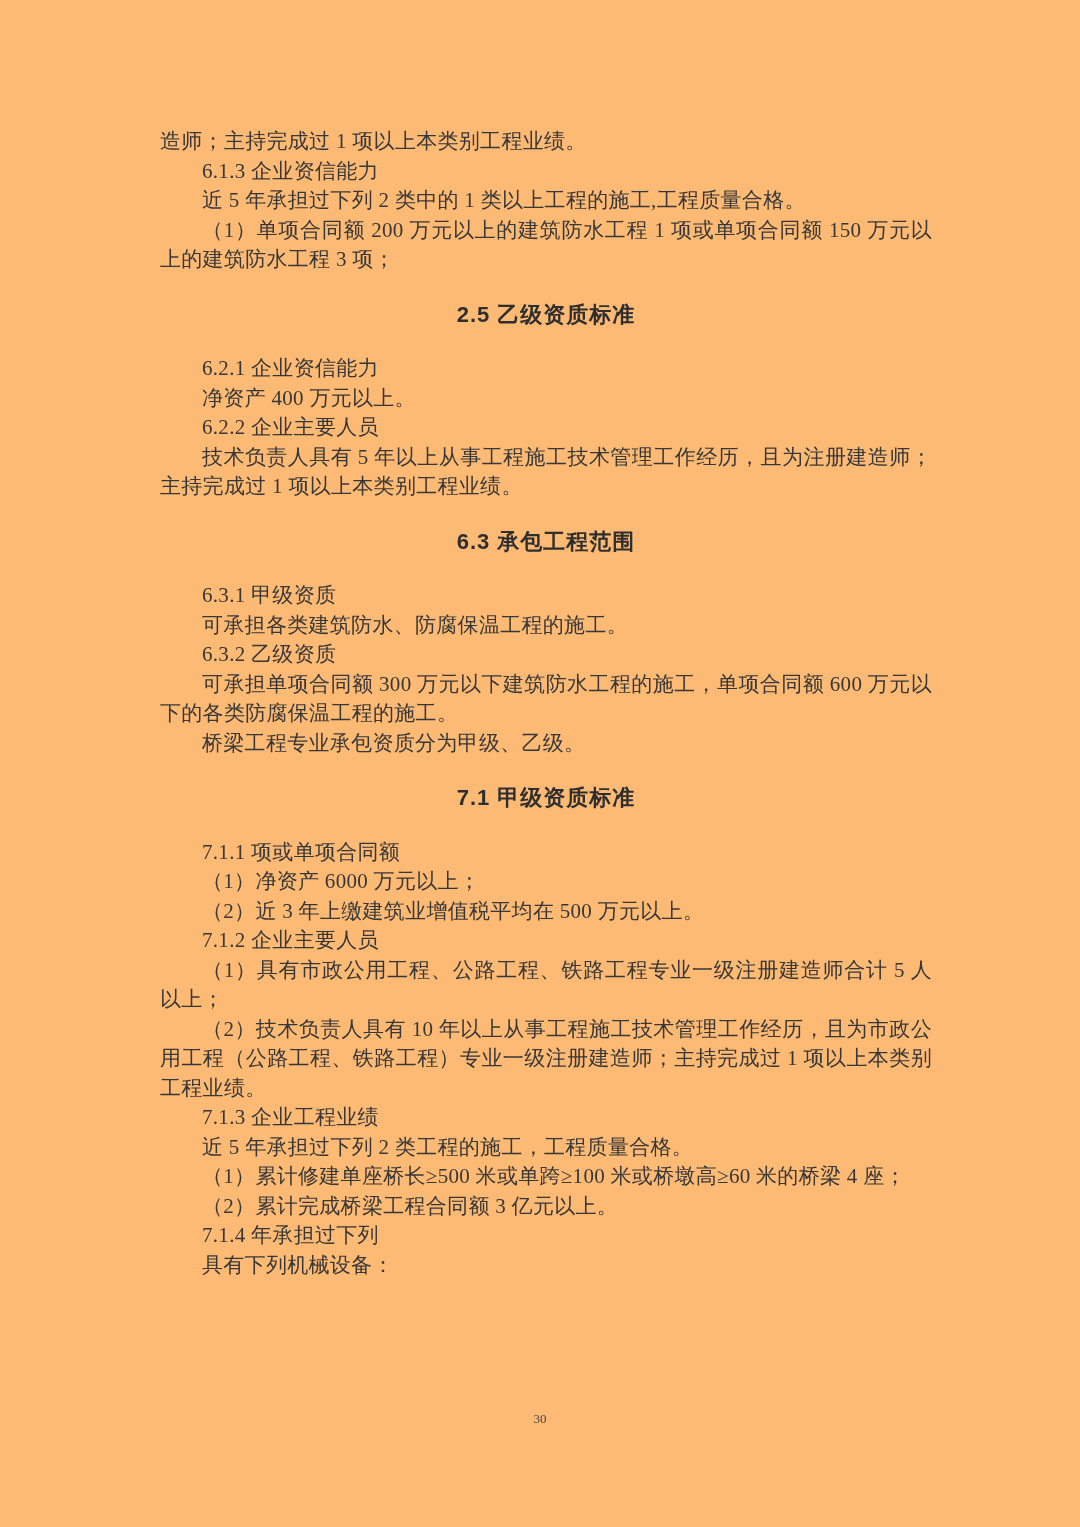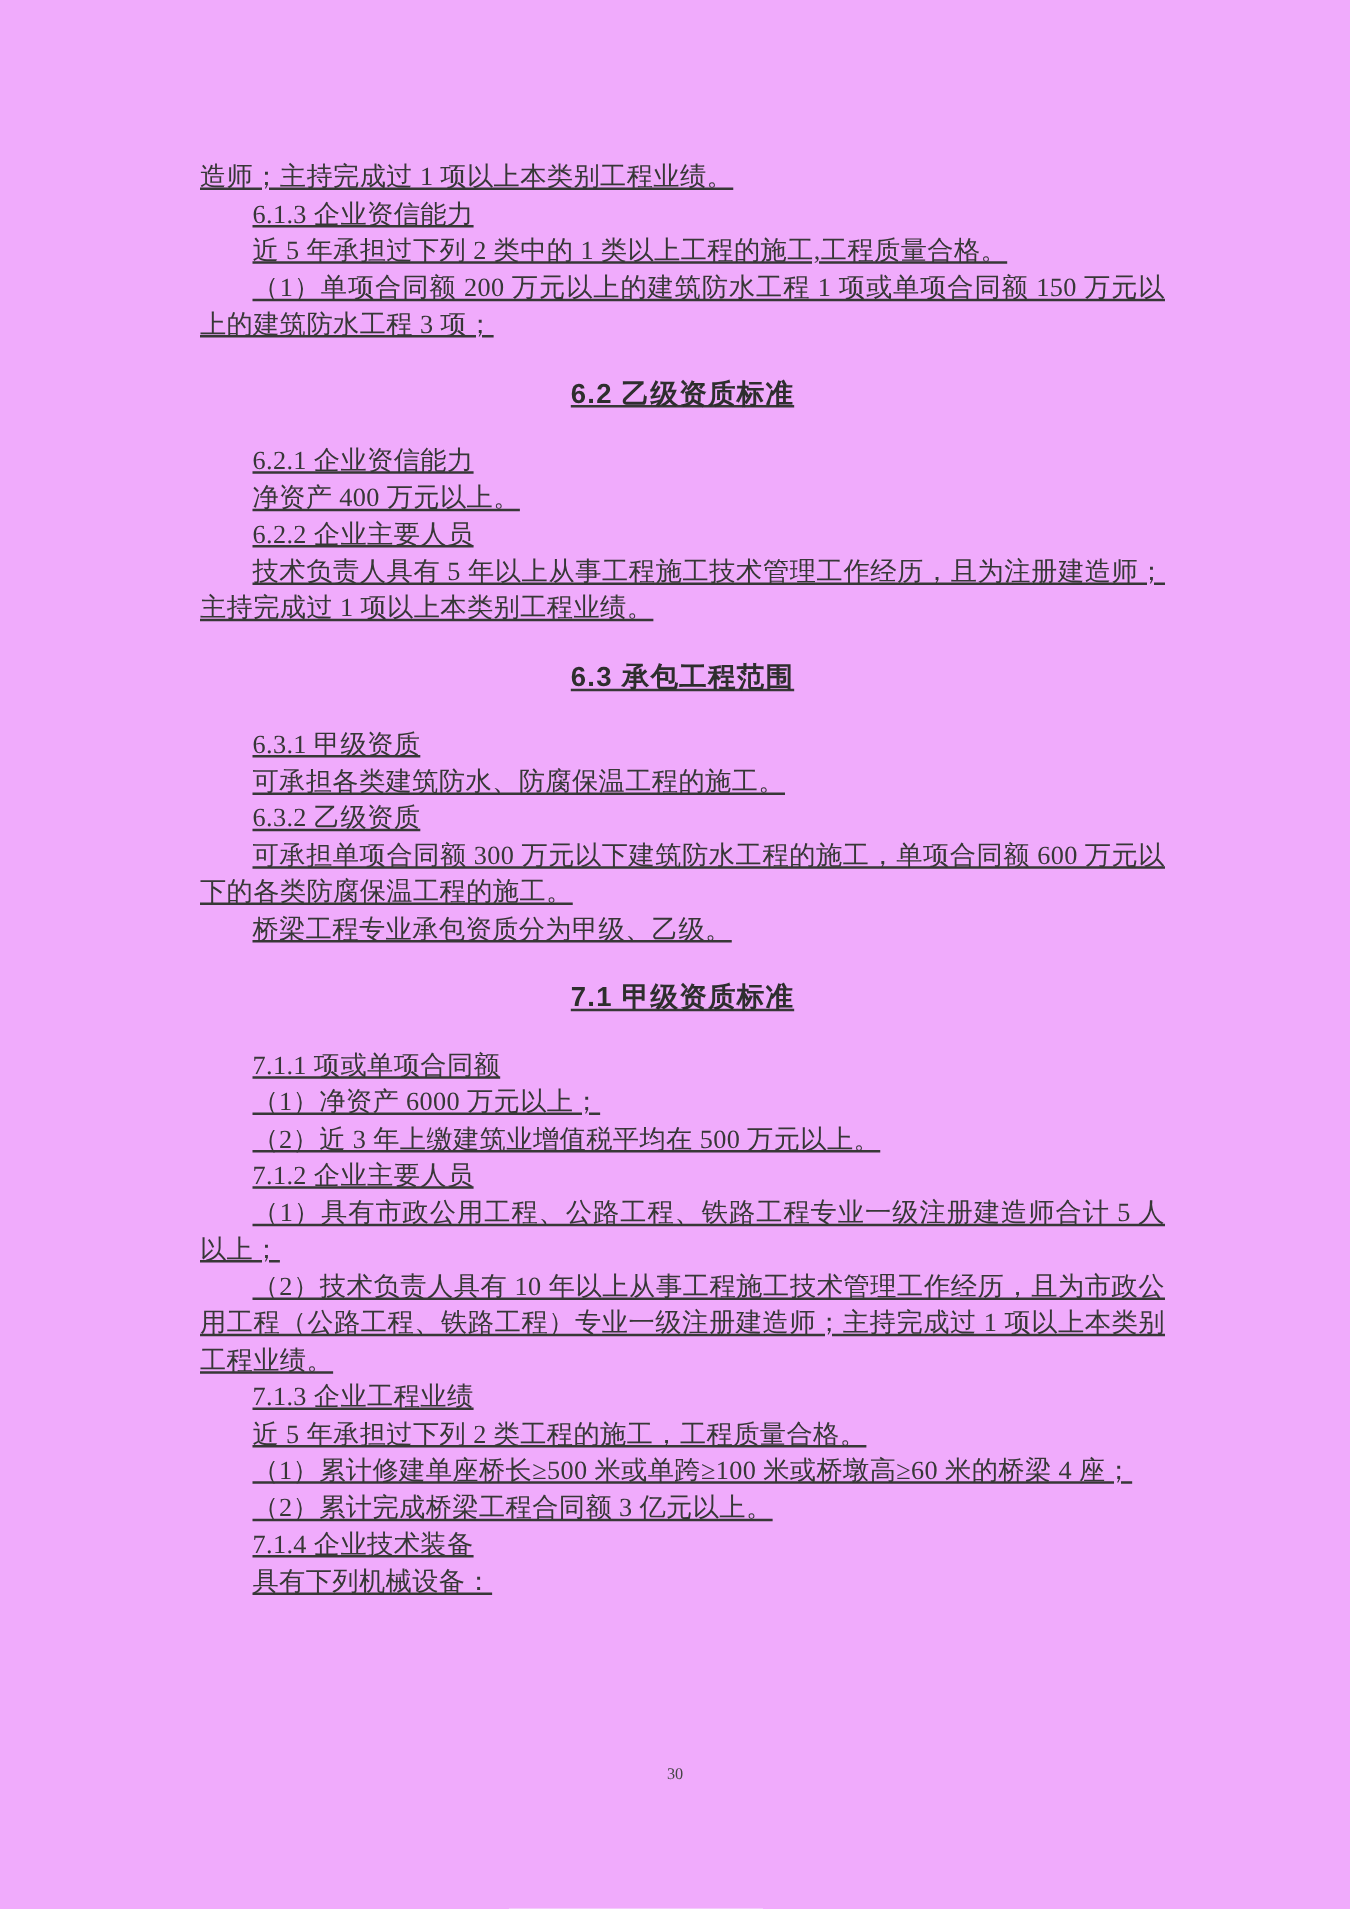--- a/index.html
+++ b/index.html
@@ -5,27 +5,26 @@
   html, body {
     margin: 0;
     padding: 0;
     background: #fcfcfb;
   }
   .page {
     position: relative;
     width: 1080px;
     height: 1527px;
     margin: 0 auto;
-    background: #f0abfc;
+    background: #fdba74;
     box-sizing: border-box;
     padding: 127px 148px 0 160px;
     overflow: hidden;
     font-family: "Liberation Serif", "DejaVu Serif", serif;
     color: #373737;
-    text-decoration: underline;
   }
   .doc-body { width: 772px; }
   .para {
     font-size: 21px;
     line-height: 29.5px;
     text-align: justify;
     margin: 0;
     letter-spacing: 0.3px;
   }
   .para.indent { text-indent: 2em; }
@@ -62,21 +61,21 @@
 </style>
 </head>
 <body>
 
 <div class="page">
   <div class="doc-body" id="doc-body">
       <div class="para">造师；主持完成过 1 项以上本类别工程业绩。</div>
       <div class="para indent">6.1.3 企业资信能力</div>
       <div class="para indent">近 5 年承担过下列 2 类中的 1 类以上工程的施工,工程质量合格。</div>
       <div class="para indent">（1）单项合同额 200 万元以上的建筑防水工程 1 项或单项合同额 150 万元以上的建筑防水工程 3 项；</div>
-      <div class="heading-section">6.2 乙级资质标准</div>
+      <div class="heading-section">2.5 乙级资质标准</div>
       <div class="para indent">6.2.1 企业资信能力</div>
       <div class="para indent">净资产 400 万元以上。</div>
       <div class="para indent">6.2.2 企业主要人员</div>
       <div class="para indent">技术负责人具有 5 年以上从事工程施工技术管理工作经历，且为注册建造师；主持完成过 1 项以上本类别工程业绩。</div>
       <div class="heading-section">6.3 承包工程范围</div>
       <div class="para indent">6.3.1 甲级资质</div>
       <div class="para indent">可承担各类建筑防水、防腐保温工程的施工。</div>
       <div class="para indent">6.3.2 乙级资质</div>
       <div class="para indent">可承担单项合同额 300 万元以下建筑防水工程的施工，单项合同额 600 万元以下的各类防腐保温工程的施工。</div>
       <div class="para indent">桥梁工程专业承包资质分为甲级、乙级。</div>
@@ -84,17 +83,17 @@
       <div class="para indent">7.1.1 项或单项合同额</div>
       <div class="para indent">（1）净资产 6000 万元以上；</div>
       <div class="para indent">（2）近 3 年上缴建筑业增值税平均在 500 万元以上。</div>
       <div class="para indent">7.1.2 企业主要人员</div>
       <div class="para indent">（1）具有市政公用工程、公路工程、铁路工程专业一级注册建造师合计 5 人以上；</div>
       <div class="para indent">（2）技术负责人具有 10 年以上从事工程施工技术管理工作经历，且为市政公用工程（公路工程、铁路工程）专业一级注册建造师；主持完成过 1 项以上本类别工程业绩。</div>
       <div class="para indent">7.1.3 企业工程业绩</div>
       <div class="para indent">近 5 年承担过下列 2 类工程的施工，工程质量合格。</div>
       <div class="para indent">（1）累计修建单座桥长≥500 米或单跨≥100 米或桥墩高≥60 米的桥梁 4 座；</div>
       <div class="para indent">（2）累计完成桥梁工程合同额 3 亿元以上。</div>
-      <div class="para indent">7.1.4 企业技术装备</div>
+      <div class="para indent">7.1.4 年承担过下列</div>
       <div class="para indent">具有下列机械设备：</div>
     </div>
   <div class="page-number">30</div>
 </div>
 
 </body></html>

